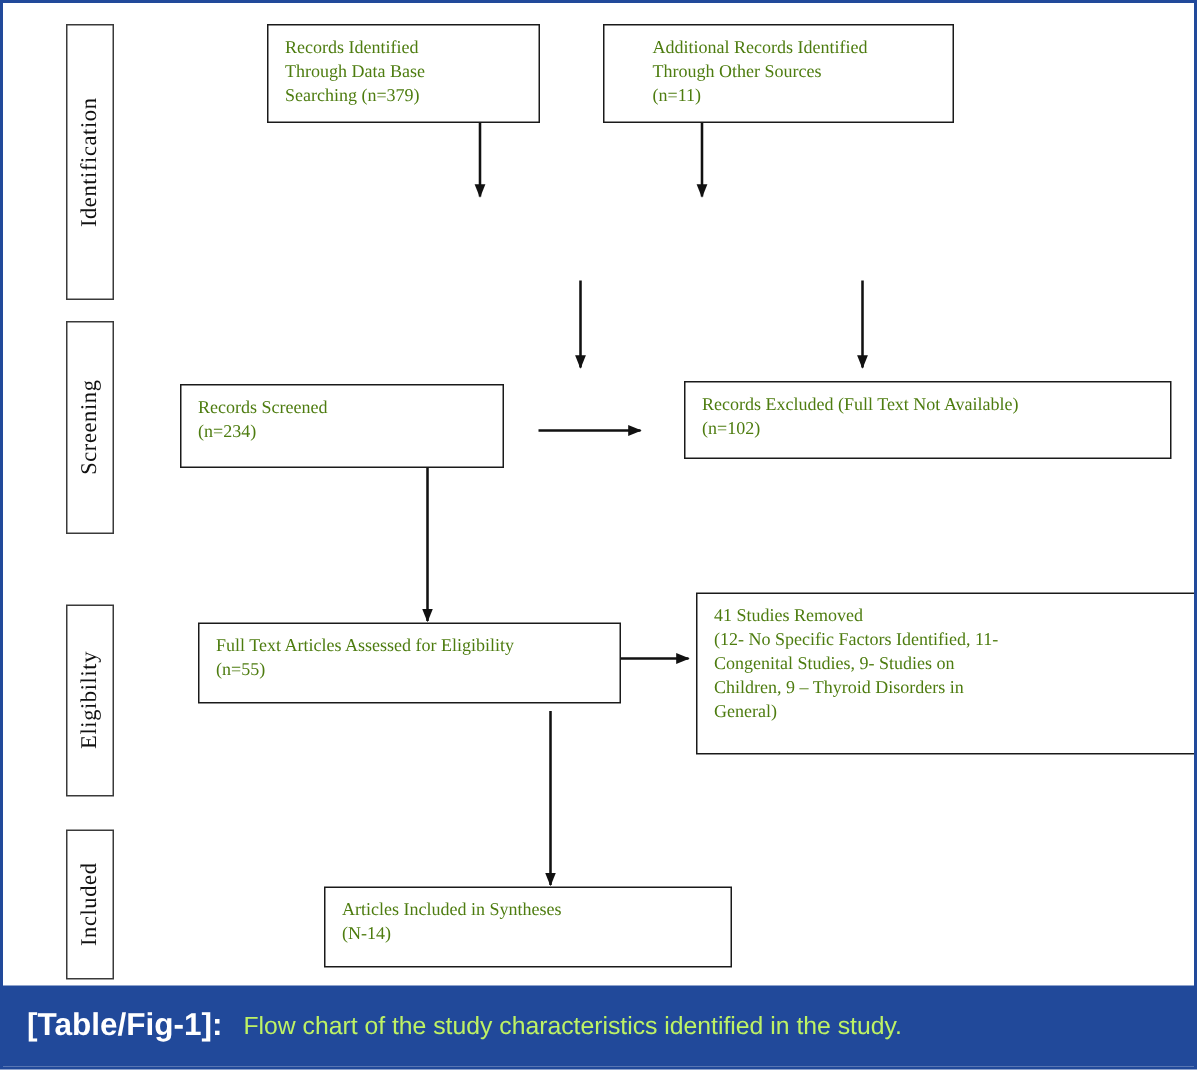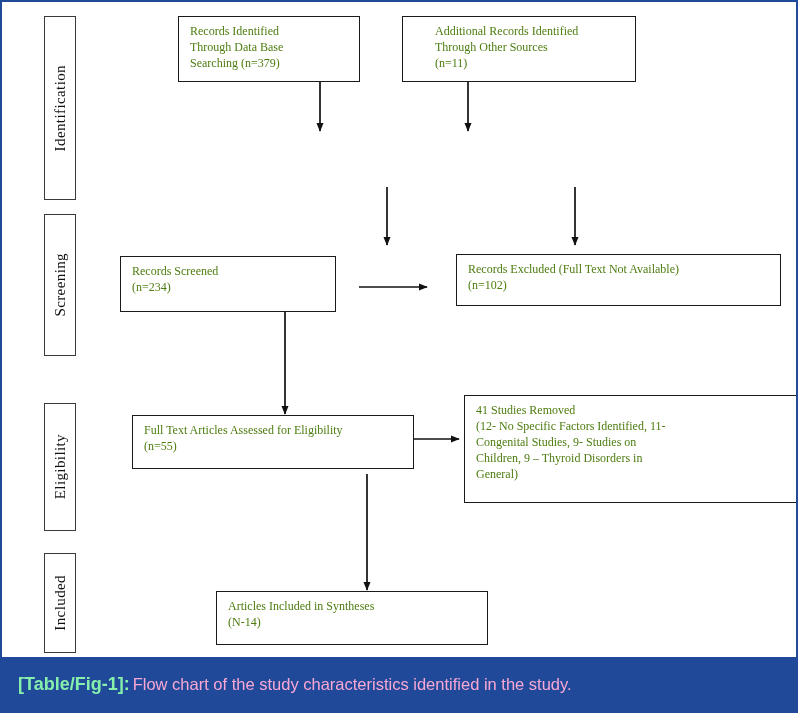--- a/index.html
+++ b/index.html
@@ -78,28 +78,28 @@
     bottom: 0;
     width: 794px;
     height: 54px;
     background: #21499a;
     display: flex;
     align-items: center;
     padding-left: 16px;
     font-family: "Liberation Sans", "DejaVu Sans", sans-serif;
   }
   #caption-bar .cap-tag {
-    color: #86efac;
-    font-size: 18px;
+    color: #ffffff;
+    font-size: 21px;
     font-weight: bold;
-    margin-right: 3px;
+    margin-right: 14px;
     white-space: nowrap;
   }
   #caption-bar .cap-text {
-    color: #f9a8d4;
+    color: #bef264;
     font-size: 16.5px;
     font-weight: normal;
     white-space: nowrap;
   }
 </style>
 </head>
 <body>
 
 <div id="figure-frame">
 

